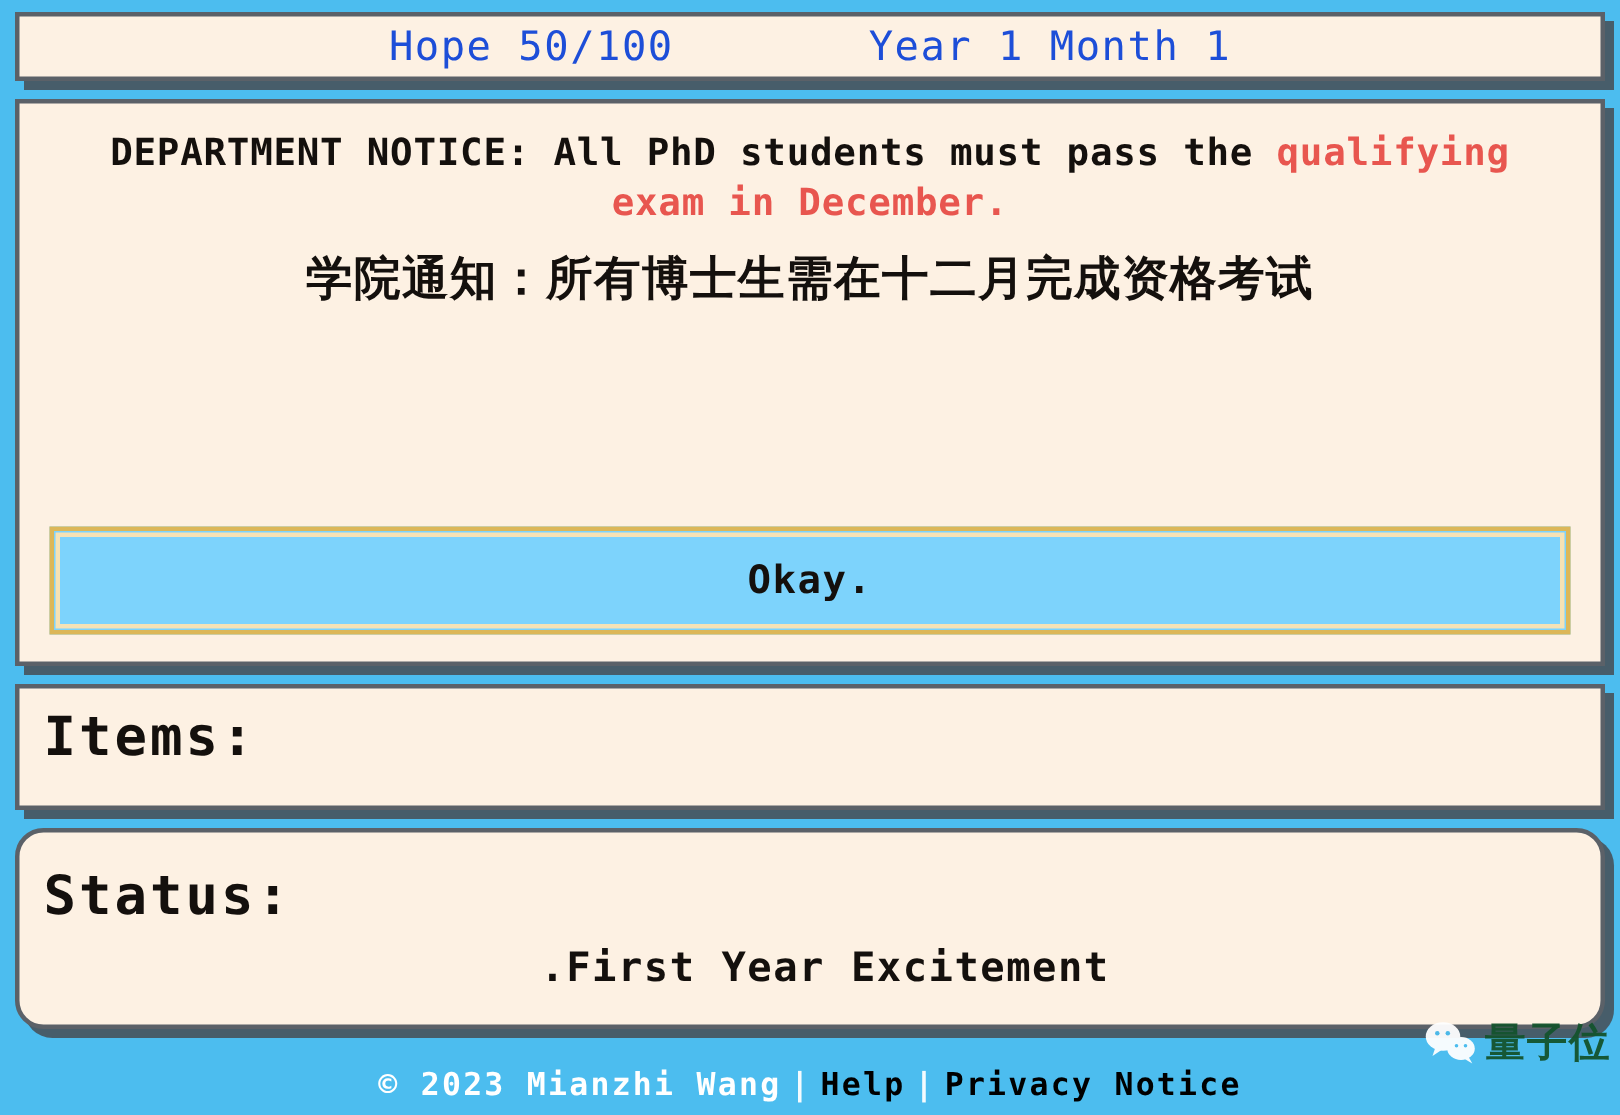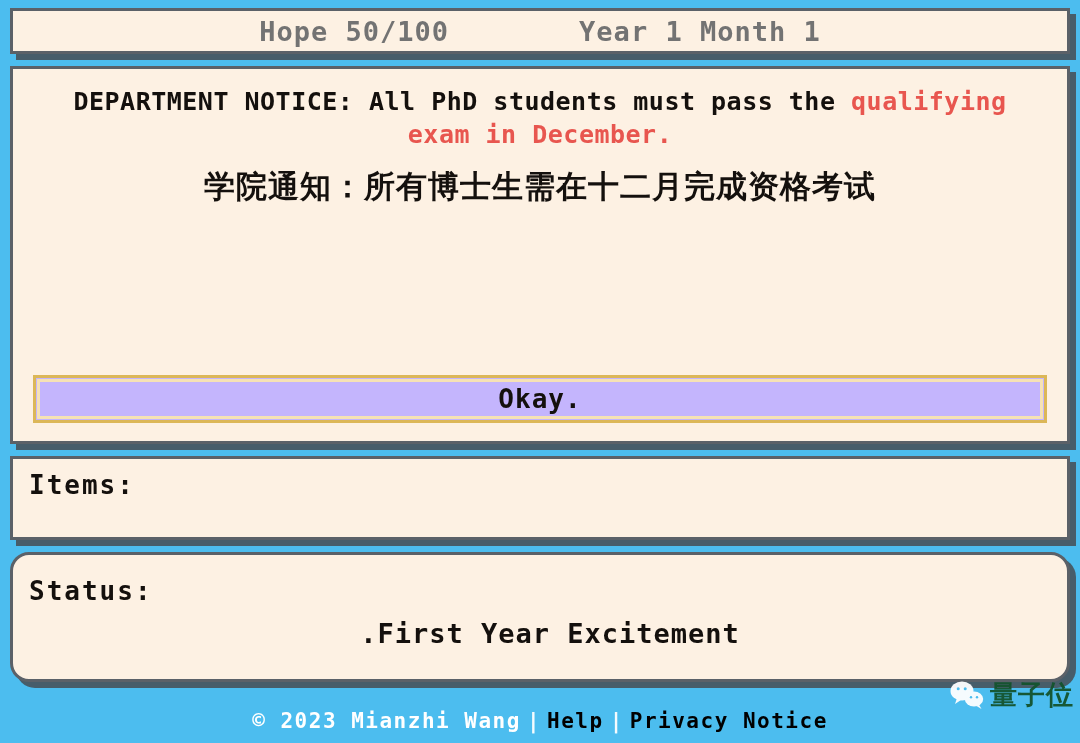--- a/index.html
+++ b/index.html
@@ -32,23 +32,23 @@
     height: 46px;
     flex: 0 0 auto;
     display: flex;
     align-items: center;
     justify-content: center;
     gap: 130px;
     margin-bottom: 12px;
   }
   .statusbar .stat {
     font-size: 27px;
-    font-weight: bold;
-    letter-spacing: 1px;
-    color: #737373;
+    font-weight: normal;
+    letter-spacing: 1px;
+    color: #1d4ed8;
     white-space: nowrap;
   }
 
   
   .notice-panel {
     flex: 0 0 378px;
     margin-bottom: 12px;
     display: flex;
     flex-direction: column;
     padding: 16px 18px 14px 18px;
@@ -76,22 +76,22 @@
     font-weight: bold;
     line-height: 1.25;
     color: #14100d;
     font-family: "DejaVu Sans", "Liberation Sans", sans-serif;
     letter-spacing: 1px;
   }
 
   
   .choice-btn {
     flex: 0 0 auto;
-    height: 48px;
-    background: #c4b5fd;
+    height: 72px;
+    background: #7dd3fc;
     border: 3px solid #dcb758;
     outline: 3px solid #f6e2b5;
     outline-offset: -7px;
     display: flex;
     align-items: center;
     justify-content: center;
     cursor: pointer;
     margin: 0 2px 4px 2px;
   }
   .choice-btn .label {
@@ -110,21 +110,21 @@
 
   
   .status-panel {
     flex: 0 0 130px;
     margin-bottom: 17px;
     padding: 20px 16px;
     border-radius: 19px;
   }
 
   .section-title {
-    font-size: 26px;
+    font-size: 36px;
     font-weight: bold;
     color: #14100d;
     letter-spacing: 2px;
     line-height: 1.25;
   }
 
   .entry-list { list-style: none; margin-top: 8px; text-align: center; }
   .entry-list li {
     font-size: 27px;
     font-weight: bold;

